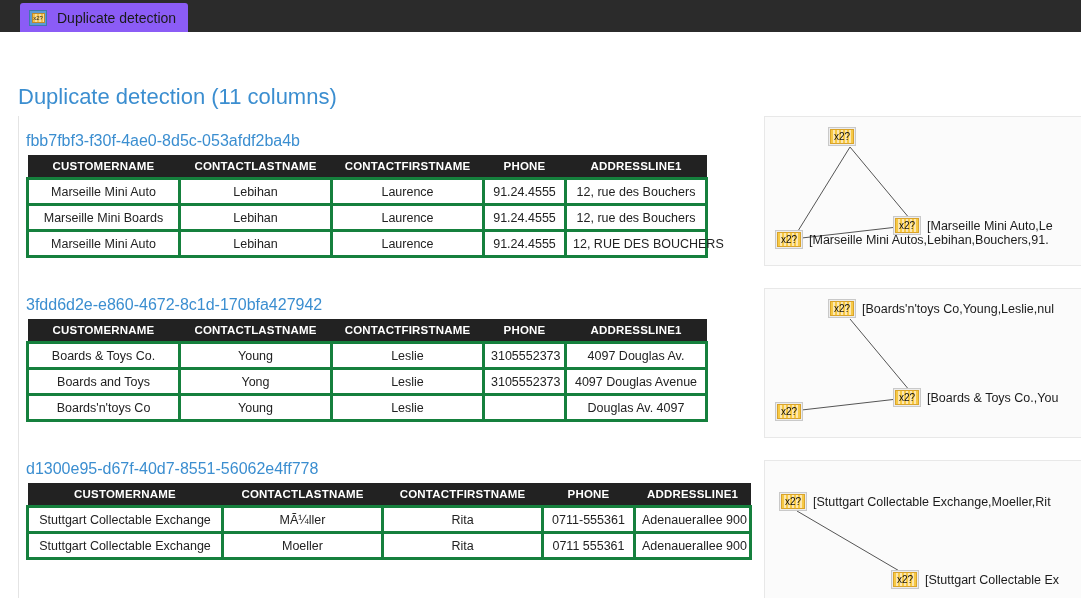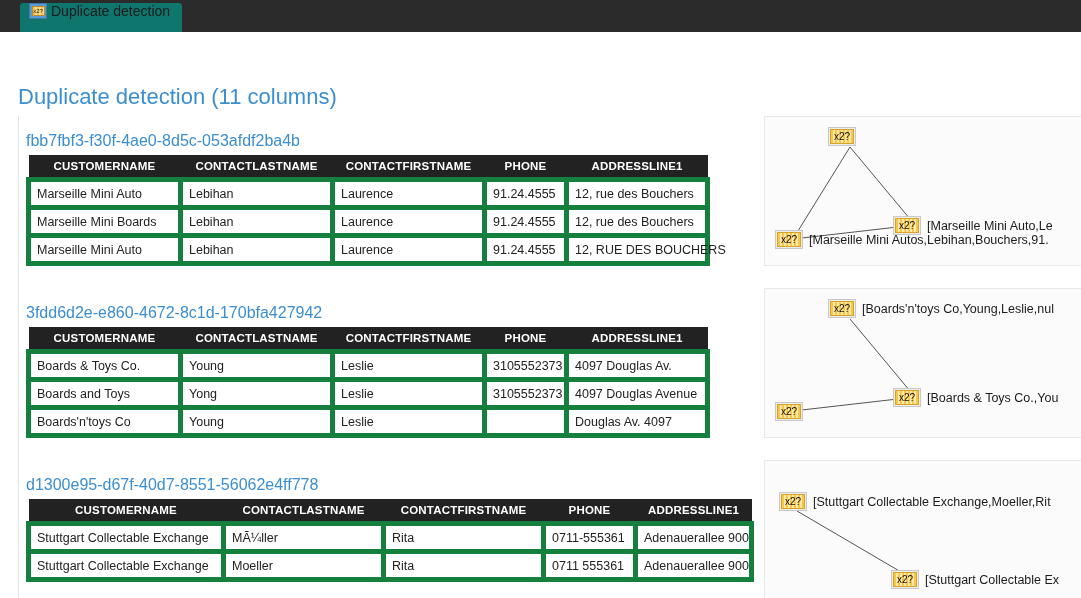--- a/index.html
+++ b/index.html
@@ -8,22 +8,22 @@
     background:#ffffff;
     font-family:"Liberation Sans", sans-serif;
     font-size:13px;color:#222;
   }
   
   .tabbar{
     height:32px;background:#2b2b2b;position:relative;
   }
   .tab{
     position:absolute;left:20px;top:3px;height:29px;
-    background:#0f766e;border-radius:3px 3px 0 0;
-    display:flex;gap:4px;
+    background:#8b5cf6;border-radius:3px 3px 0 0;
+    display:flex;align-items:center;gap:10px;
     padding:0 12px 0 9px;box-sizing:border-box;
   }
   .tab-ico{
     width:18px;height:16px;flex:0 0 auto;
     background:#5b9bd5;border:1px solid #3f78ab;
     display:flex;align-items:center;justify-content:center;
     box-sizing:border-box;
   }
   .tab-ico i{
     display:block;width:13px;height:10px;
@@ -55,21 +55,21 @@
   table.dup{
     border-collapse:collapse;margin-left:7px;background:#fff;
     table-layout:fixed;
   }
   table.dup th{
     background:#222222;color:#ffffff;font-size:11.5px;font-weight:bold;
     padding:5px 6px;text-align:center;white-space:nowrap;
     letter-spacing:.2px;border:none;
   }
   table.dup td{
-    border:5px solid #15803d;padding:4px 6px;text-align:left;
+    border:3px solid #15803d;padding:4px 6px;text-align:center;
     font-size:12.5px;color:#222;white-space:nowrap;background:#fff;
     height:15px;
   }
   .sp{height:34px;}
 
   
   .gpanel{
     position:relative;width:318px;height:150px;
     border:1px solid #e8e8e8;background:#fbfbfb;
     overflow:hidden;box-sizing:border-box;

